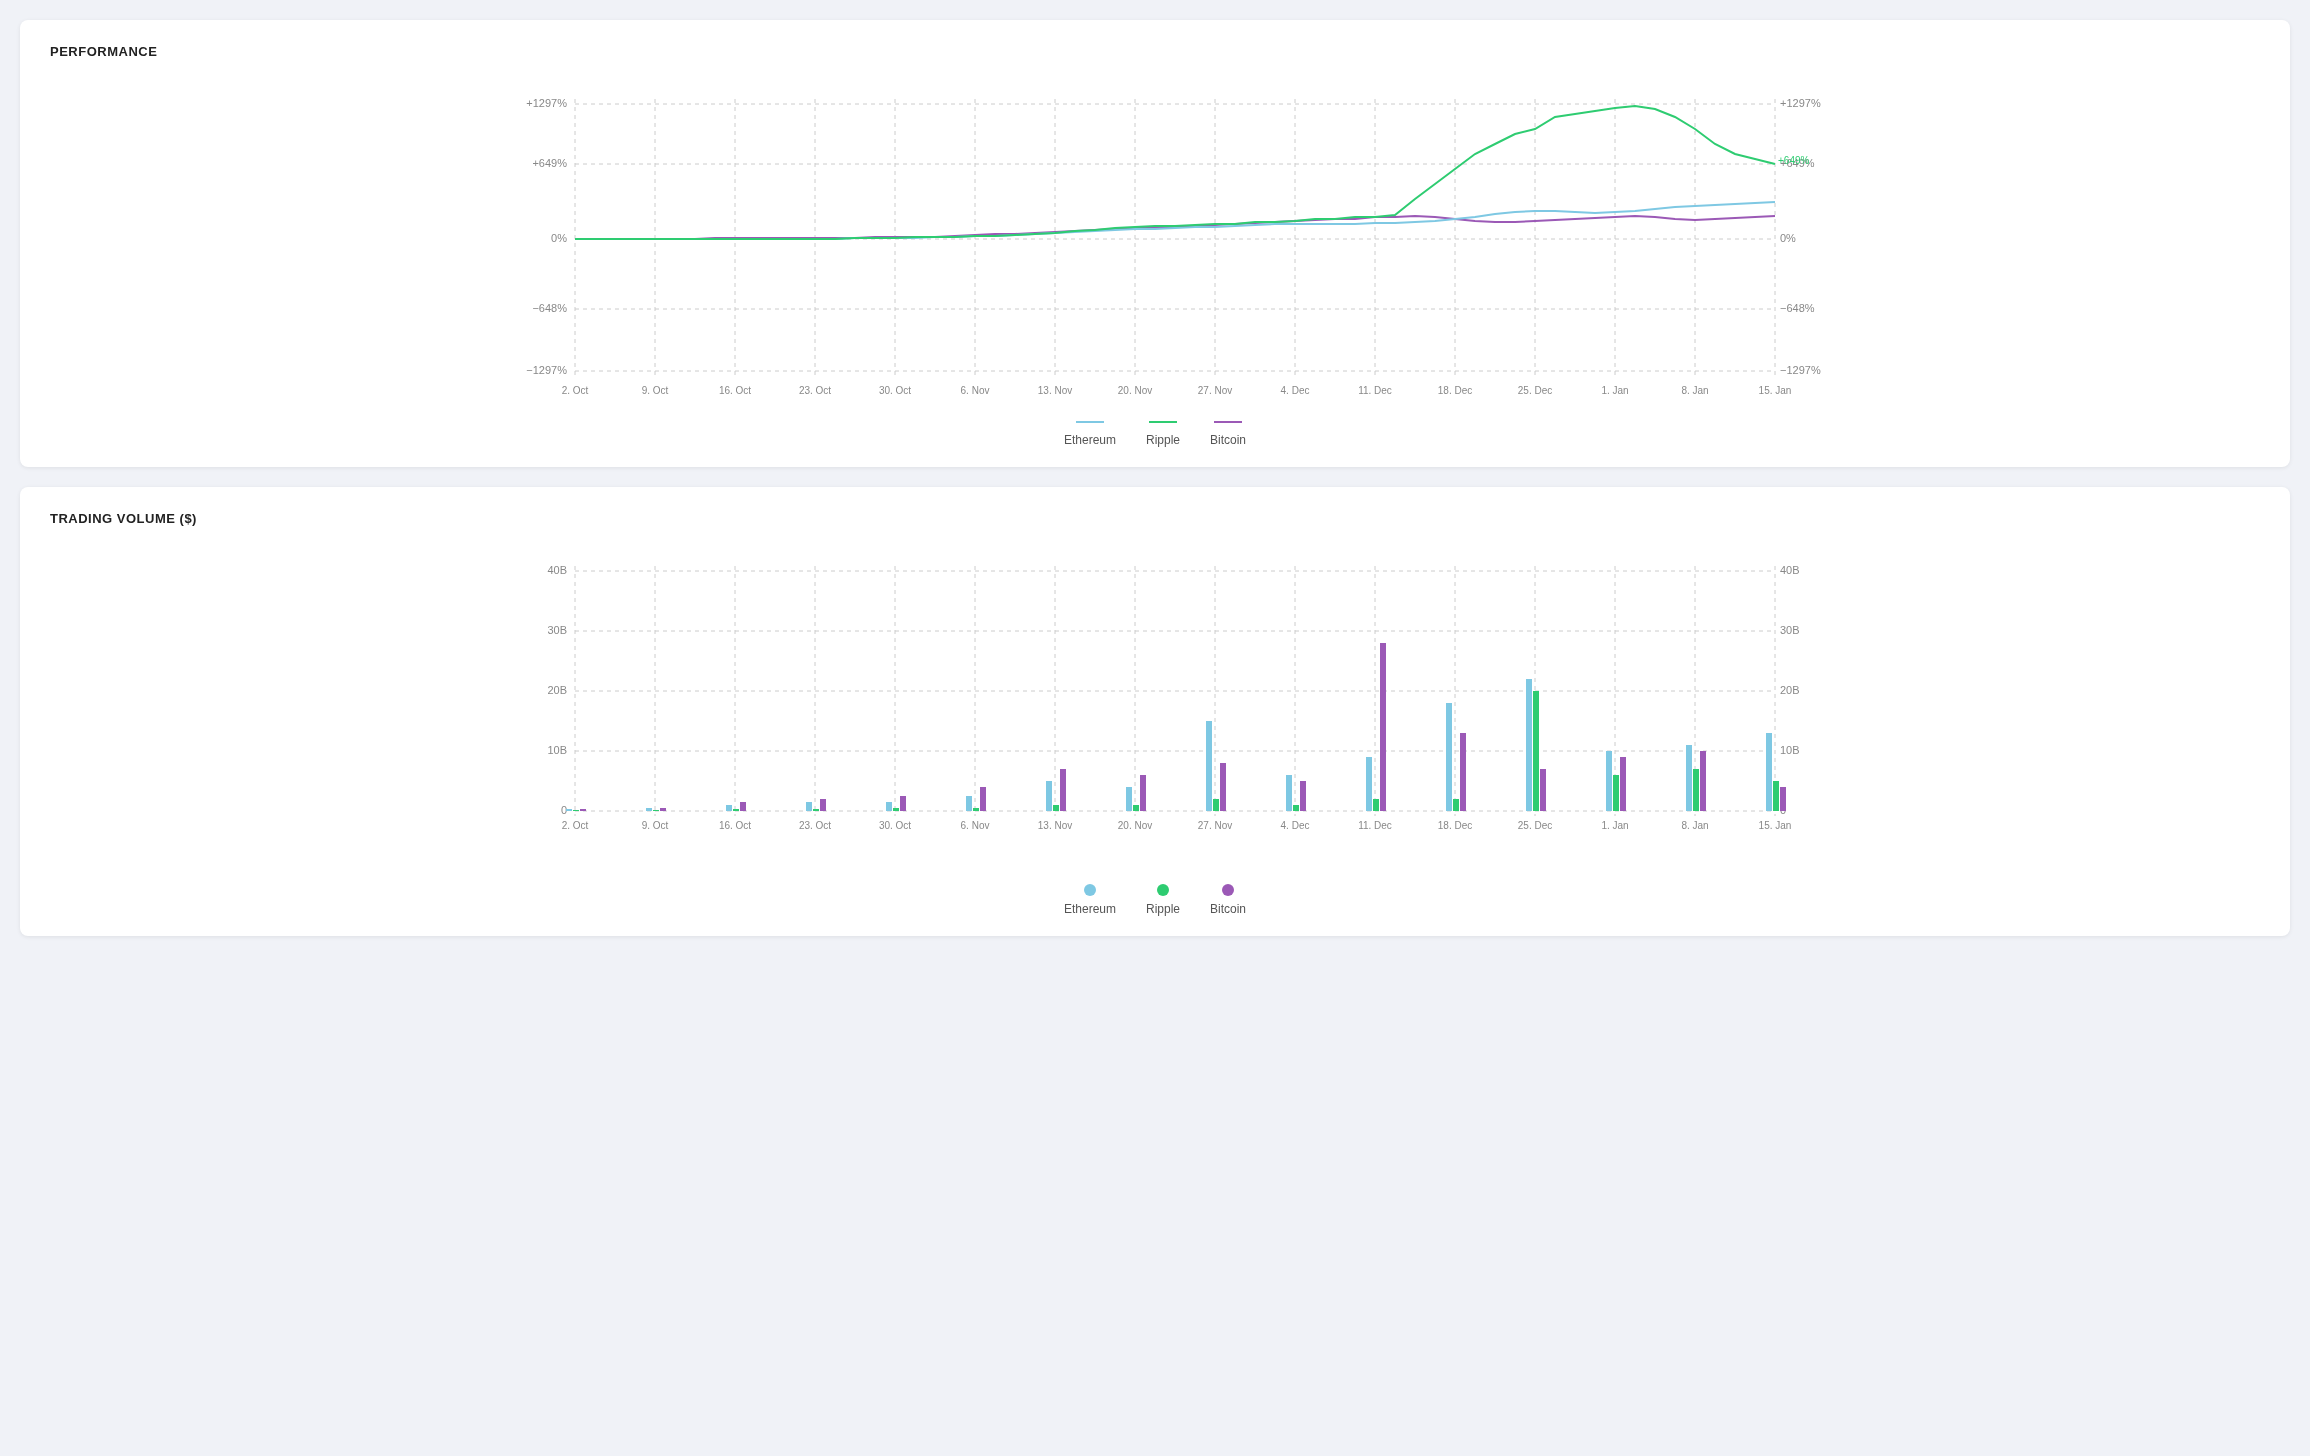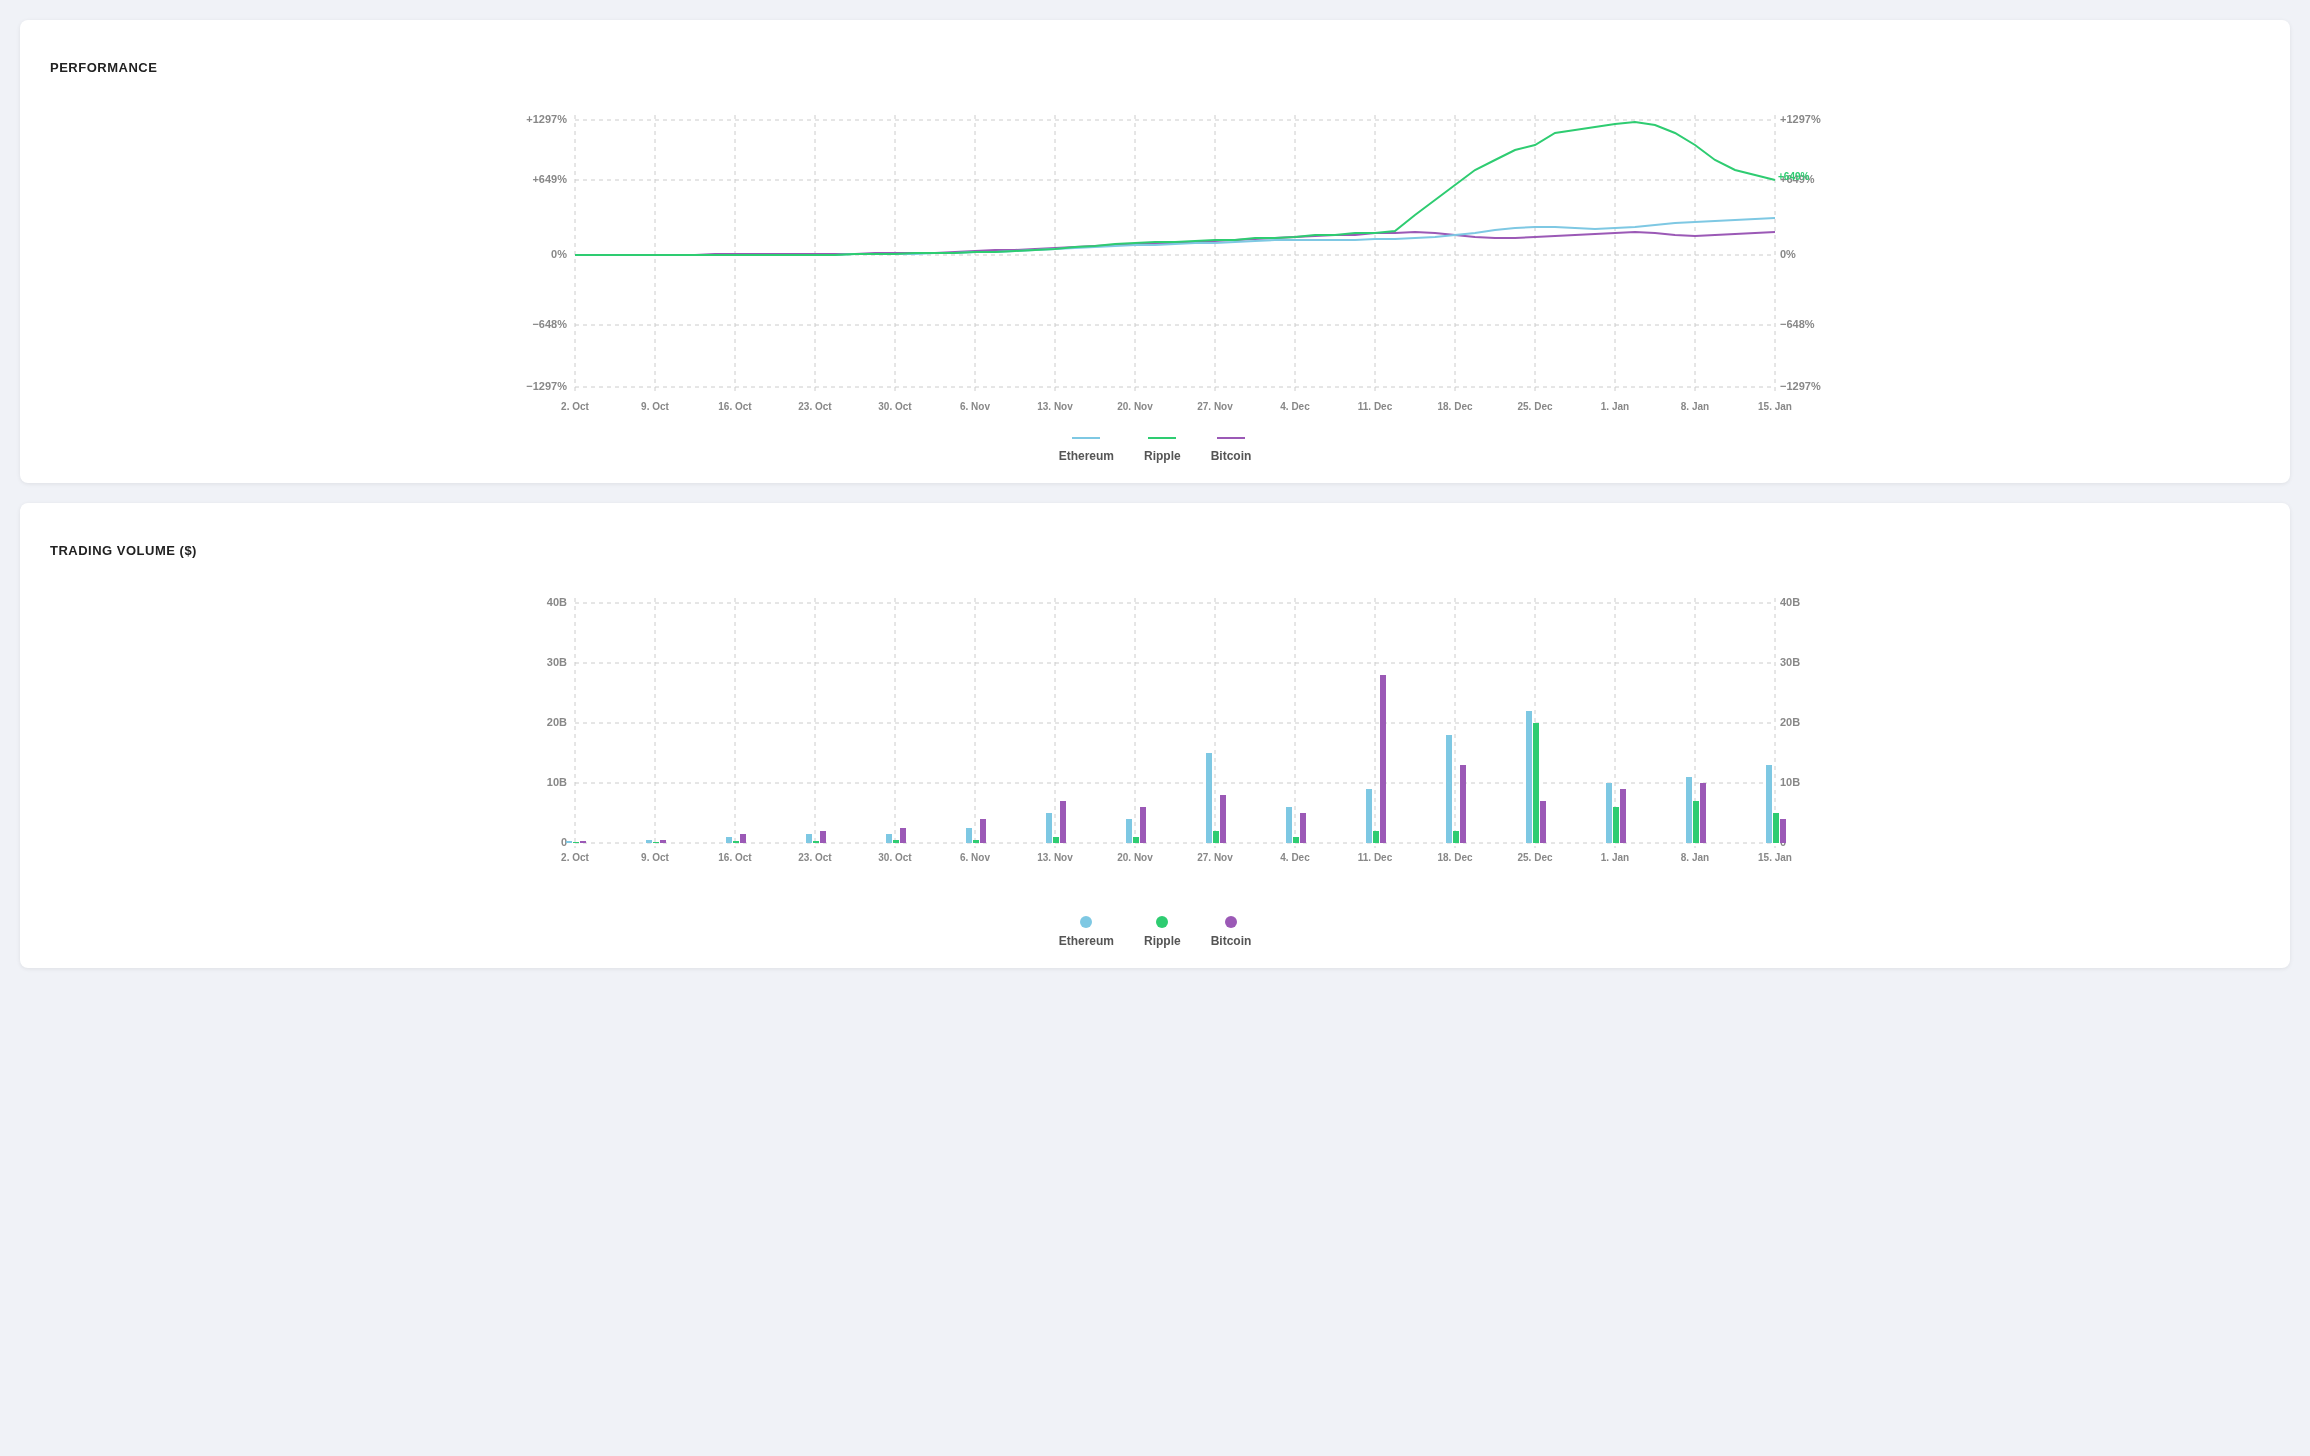--- a/index.html
+++ b/index.html
@@ -5,36 +5,35 @@
     * { box-sizing: border-box; margin: 0; padding: 0; }
     body {
       background: #f0f2f7;
       font-family: -apple-system, BlinkMacSystemFont, 'Segoe UI', sans-serif;
       color: #333;
       padding: 20px;
     }
     .chart-card {
       background: #fff;
       border-radius: 8px;
-      padding: 40px 30px 20px 30px;
+      padding: 24px 30px 20px 30px;
       margin-bottom: 20px;
       box-shadow: 0 1px 4px rgba(0,0,0,0.08);
     }
     .chart-title {
       font-size: 13px;
       font-weight: 700;
       letter-spacing: 0.5px;
       color: #222;
       margin-bottom: 20px;
       text-transform: uppercase;
     }
     .chart-area {
       position: relative;
       width: 100%;
-      font-weight: bold;
     }
     .legend {
       display: flex;
       justify-content: center;
       gap: 30px;
       margin-top: 14px;
       font-size: 12px;
       color: #555;
     }
     .legend-item {

